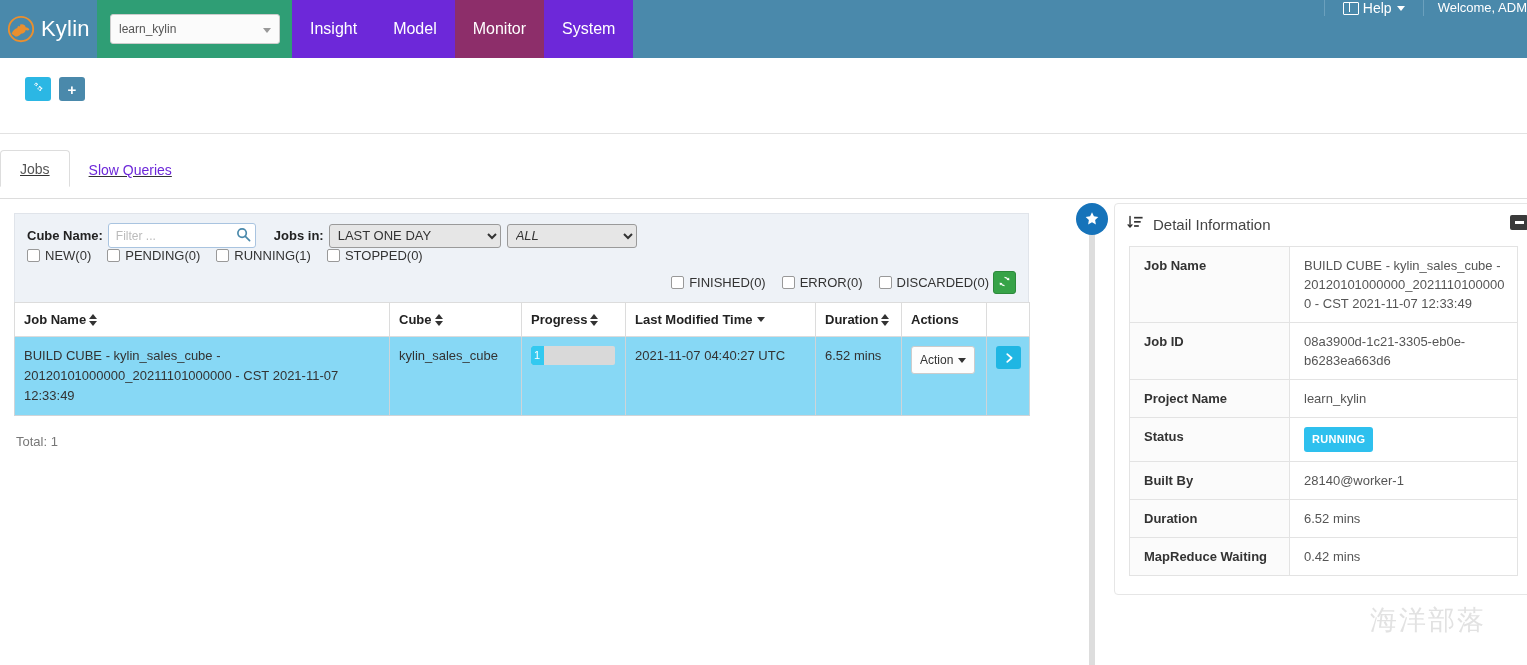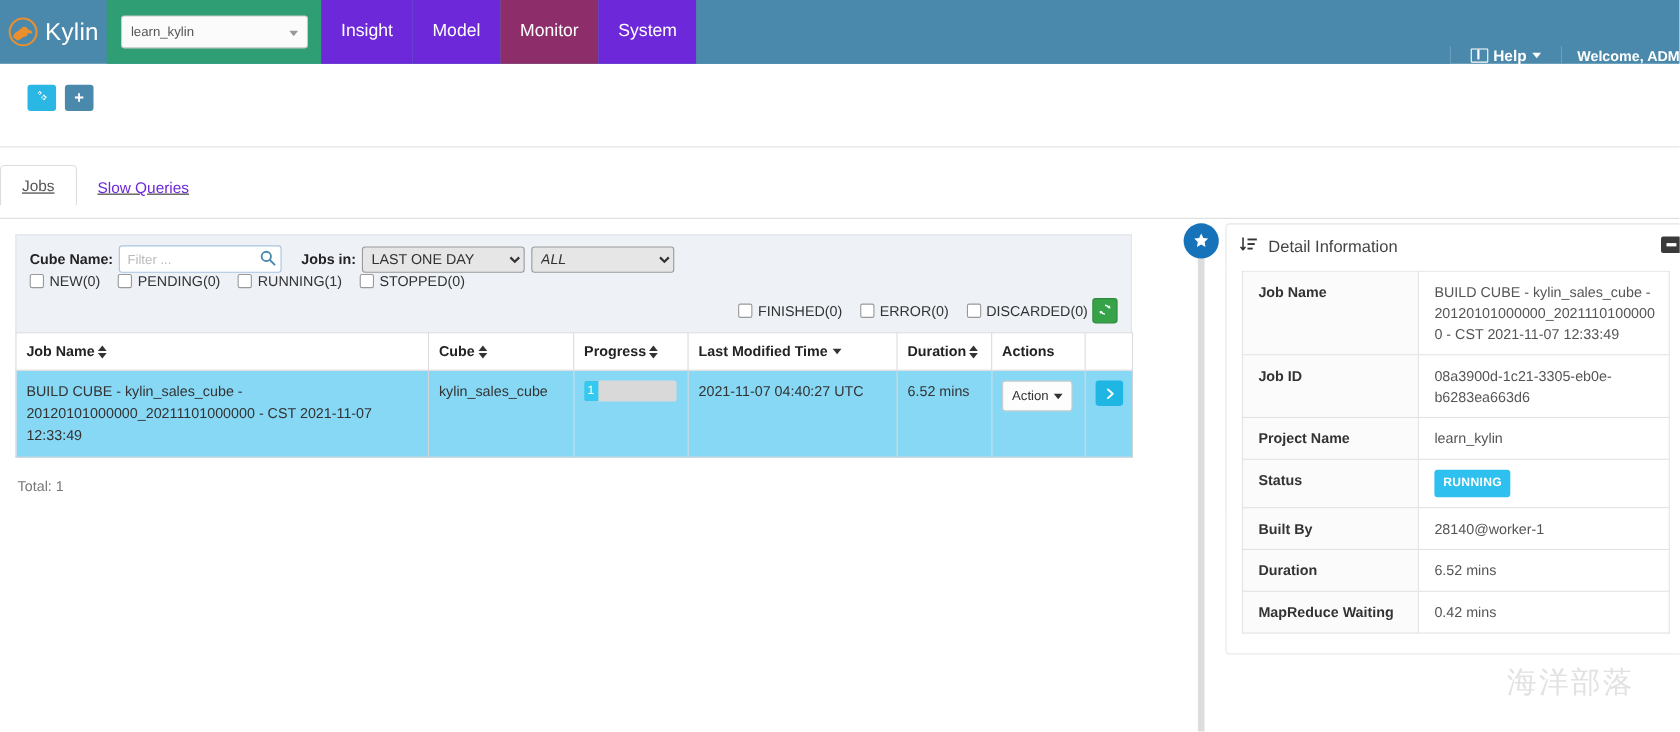--- a/index.html
+++ b/index.html
@@ -63,21 +63,21 @@
   .nav-item {
     background: #6d28d9;
     color: #ffffff;
     font-size: 16px;
     display: flex; align-items: center;
     padding: 0 18px;
     cursor: pointer;
   }
   .nav-item.active { background: #8d2e6a; }
   .nav-spacer { flex: 1 1 auto; background: #4a89ab; }
-  .nav-right { display: flex; align-items: flex-end; flex: 0 0 auto; font-weight: bold; }
+  .nav-right { display: flex; align-items: flex-start; flex: 0 0 auto; }
   .nav-help {
     display: flex; align-items: center; gap: 5px;
     padding: 0 18px;
     color: #fff; font-size: 14px;
     border-left: 1px solid #6ba0bd;
     border-right: 1px solid #6ba0bd;
     cursor: pointer;
   }
   .nav-welcome {
     display: flex; align-items: center;
@@ -194,21 +194,21 @@
     height: 24px;
     border: 1px solid #9a9a9a;
     border-radius: 3px;
     background: #e6e6e6;
     font-size: 13px;
     color: #333;
     font-family: "Liberation Sans", sans-serif;
     padding-left: 4px;
     margin-right: 6px;
   }
-  select.kselect.wide { width: 148px; }
+  select.kselect.wide { width: 172px; }
   select.kselect.all { width: 130px; margin-right: 14px; font-style: italic; }
   .chkset { display: flex; align-items: center; gap: 0; }
   .chk-item {
     display: flex; align-items: center;
     gap: 5px;
     margin-right: 16px;
     font-size: 13px;
     color: #333;
     white-space: nowrap;
   }

